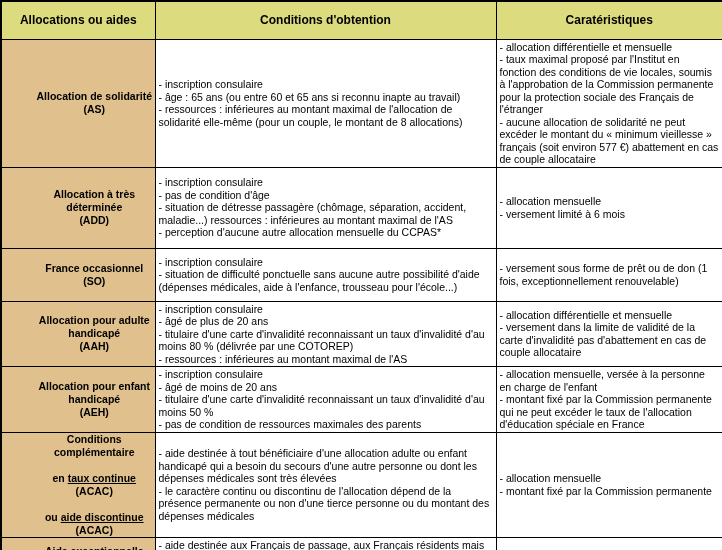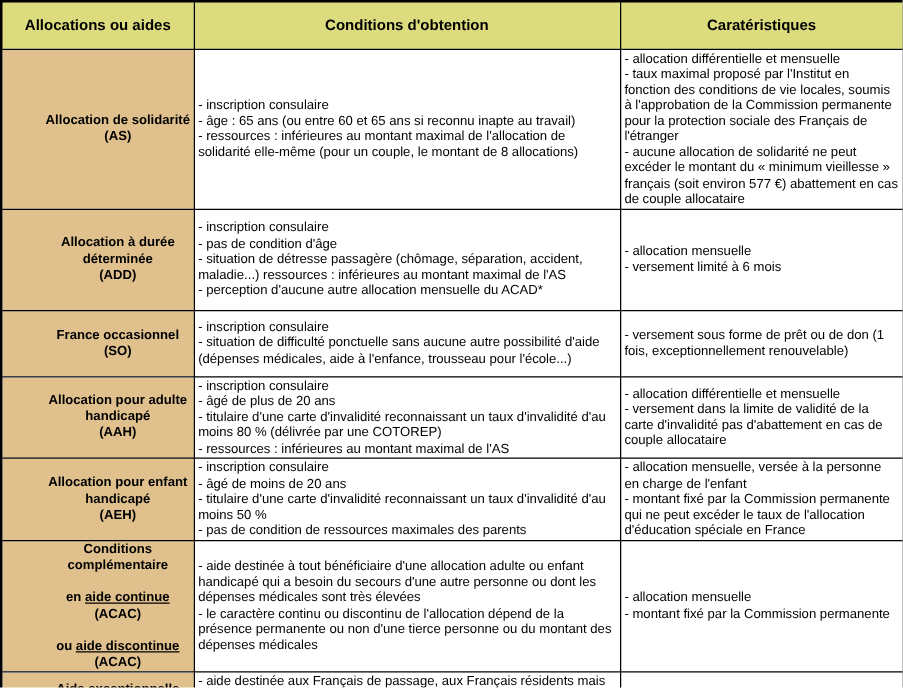--- a/index.html
+++ b/index.html
@@ -91,29 +91,29 @@
           <div class="bullet">- ressources : inférieures au montant maximal de l'allocation de solidarité elle-même (pour un couple, le montant de 8 allocations)</div>
         </td>
         <td class="cell-text">
           <div class="bullet">- allocation différentielle et mensuelle</div>
           <div class="bullet">- taux maximal proposé par l'Institut en fonction des conditions de vie locales, soumis à l'approbation de la Commission permanente pour la protection sociale des Français de l'étranger</div>
           <div class="bullet">- aucune allocation de solidarité ne peut excéder le montant du « minimum vieillesse » français (soit environ 577 €) abattement en cas de couple allocataire</div>
         </td>
       </tr>
       <tr class="r1">
         <td class="cell-name">
-          <div class="name-line"><span>Allocation à durée</span></div>
+          <div class="name-line"><span>Allocation à très</span></div>
           <div class="name-line"><span>déterminée</span></div>
           <div class="name-line"><span>(ADD)</span></div>
         </td>
         <td class="cell-text">
           <div class="bullet">- inscription consulaire</div>
           <div class="bullet">- pas de condition d'âge</div>
           <div class="bullet">- situation de détresse passagère (chômage, séparation, accident, maladie...) ressources : inférieures au montant maximal de l'AS</div>
-          <div class="bullet">- perception d'aucune autre allocation mensuelle du ACAD*</div>
+          <div class="bullet">- perception d'aucune autre allocation mensuelle du CCPAS*</div>
         </td>
         <td class="cell-text">
           <div class="bullet">- allocation mensuelle</div>
           <div class="bullet">- versement limité à 6 mois</div>
         </td>
       </tr>
       <tr class="r2">
         <td class="cell-name">
           <div class="name-line"><span>France occasionnel</span></div>
           <div class="name-line"><span>(SO)</span></div>
@@ -157,21 +157,21 @@
         </td>
         <td class="cell-text">
           <div class="bullet">- allocation mensuelle, versée à la personne en charge de l'enfant</div>
           <div class="bullet">- montant fixé par la Commission permanente qui ne peut excéder le taux de l'allocation d'éducation spéciale en France</div>
         </td>
       </tr>
       <tr class="r5">
         <td class="cell-name">
           <div class="name-line"><span>Conditions complémentaire</span></div>
           <div class="name-line">&nbsp;</div>
-          <div class="name-line"><span>en </span><span class="u">aide continue</span></div>
+          <div class="name-line"><span>en </span><span class="u">taux continue</span></div>
           <div class="name-line"><span>(ACAC)</span></div>
           <div class="name-line">&nbsp;</div>
           <div class="name-line"><span>ou </span><span class="u">aide discontinue</span></div>
           <div class="name-line"><span>(ACAC)</span></div>
         </td>
         <td class="cell-text">
           <div class="bullet">- aide destinée à tout bénéficiaire d'une allocation adulte ou enfant handicapé qui a besoin du secours d'une autre personne ou dont les dépenses médicales sont très élevées</div>
           <div class="bullet">- le caractère continu ou discontinu de l'allocation dépend de la présence permanente ou non d'une tierce personne ou du montant des dépenses médicales</div>
         </td>
         <td class="cell-text">

